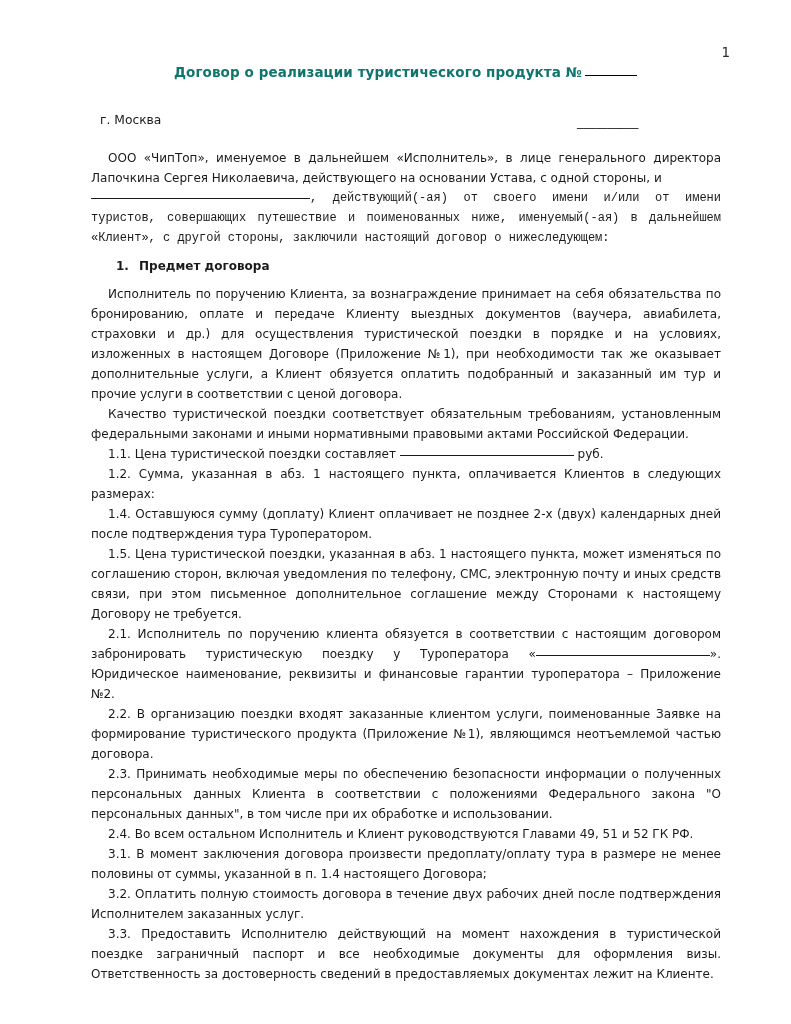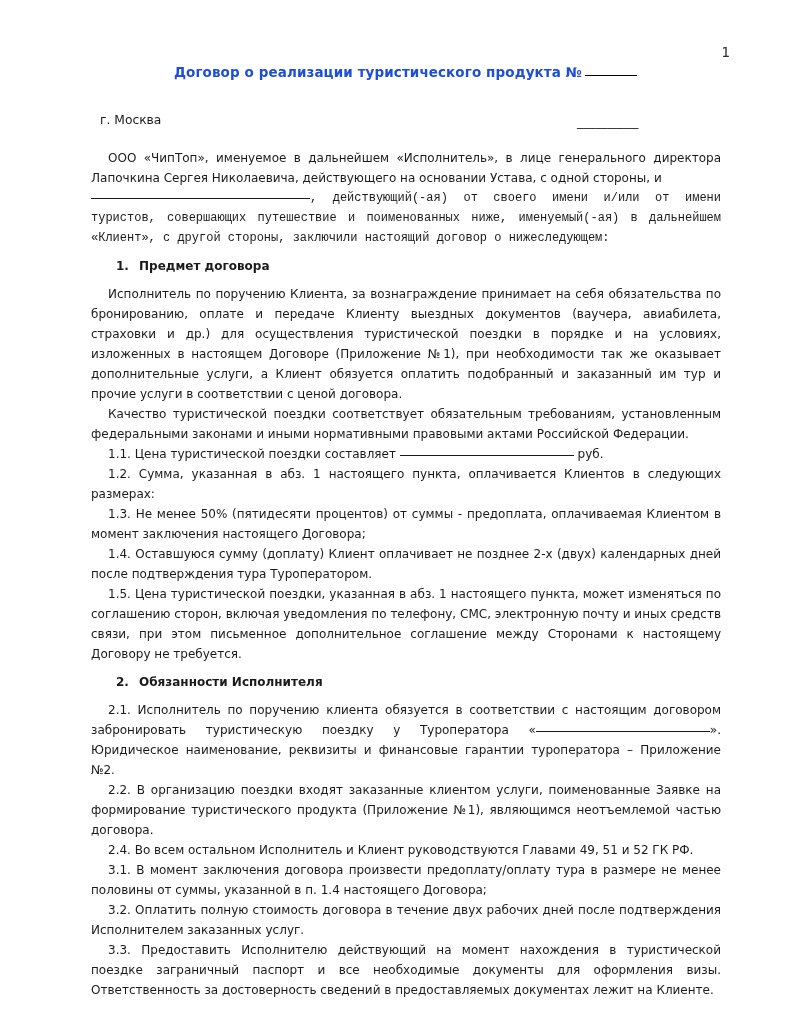--- a/index.html
+++ b/index.html
@@ -38,21 +38,21 @@
   
   .doc-title {
     position: absolute;
     top: 64px;
     left: 91px;
     width: 629px;
     text-align: center;
     font-size: 13.5px;
     font-weight: bold;
     letter-spacing: 0.1px;
-    color: #1d4ed8;
+    color: #0f766e;
     white-space: nowrap;
   }
   .doc-title .fill-line {
     display: inline-block;
     width: 52px;
     border-bottom: 1.6px solid #000;
     vertical-align: 1px;
     margin-left: 3px;
   }
 
@@ -153,32 +153,31 @@
 
     <p class="para">Исполнитель по поручению Клиента, за вознаграждение принимает на себя обязательства по бронированию, оплате и передаче Клиенту выездных документов (ваучера, авиабилета, страховки и др.) для осуществления туристической поездки в порядке и на условиях, изложенных в настоящем Договоре (Приложение №1), при необходимости так же оказывает дополнительные услуги, а Клиент обязуется оплатить подобранный и заказанный им тур и прочие услуги в соответствии с ценой договора.</p>
 
     <p class="para">Качество туристической поездки соответствует обязательным требованиям, установленным федеральными законами и иными нормативными правовыми актами Российской Федерации.</p>
 
 
     <p class="para"><span>1.1. Цена туристической поездки составляет</span> <span class="fill-mid"></span> <span>руб.</span></p>
 
     <p class="para">1.2.   Сумма, указанная в абз. 1 настоящего пункта, оплачивается Клиентов в следующих размерах:</p>
 
-    <p class="para">1.3.  Не менее 50% (пятидесяти процентов) от суммы - предоплата, оплачиваемая Клиентом в момент заключения настоящего Договора;</p>
 
     <p class="para">1.4.  Оставшуюся сумму (доплату) Клиент оплачивает не позднее 2-х (двух) календарных дней после подтверждения тура Туроператором.</p>
 
     <p class="para">1.5.  Цена туристической поездки, указанная в абз. 1 настоящего пункта, может изменяться по соглашению сторон, включая уведомления по телефону, СМС, электронную почту и иных средств связи, при этом письменное дополнительное соглашение между Сторонами к настоящему Договору не требуется.</p>
 
-    <p class="section-head"><span class="sec-num">2.</span><span>Обязанности Исполнителя</span></p>
 
     <p class="para"><span>2.1.    Исполнитель по поручению клиента обязуется в соответствии с настоящим договором забронировать туристическую поездку у Туроператора «</span><span class="fill-mid"></span><span>». Юридическое наименование, реквизиты и финансовые гарантии туроператора – Приложение №2.</span></p>
 
     <p class="para">2.2.  В организацию поездки входят заказанные клиентом услуги, поименованные Заявке на формирование туристического продукта (Приложение №1), являющимся неотъемлемой частью договора.</p>
 
+    <p class="para">2.3.  Принимать необходимые меры по обеспечению безопасности информации о полученных персональных данных Клиента в соответствии с положениями Федерального закона "О персональных данных", в том числе при их обработке и использовании.</p>
 
     <p class="para">2.4. Во всем остальном Исполнитель и Клиент руководствуются Главами 49, 51 и 52 ГК РФ.</p>
 
 
     <p class="para">3.1.    В момент заключения договора произвести предоплату/оплату тура в размере не менее половины от суммы, указанной в п. 1.4 настоящего Договора;</p>
 
     <p class="para">3.2.   Оплатить полную стоимость договора в течение двух рабочих дней после подтверждения Исполнителем заказанных услуг.</p>
 
     <p class="para">3.3.   Предоставить Исполнителю действующий на момент нахождения в туристической поездке заграничный паспорт и все необходимые документы для оформления визы. Ответственность за достоверность сведений в предоставляемых документах лежит на Клиенте.</p>
 

